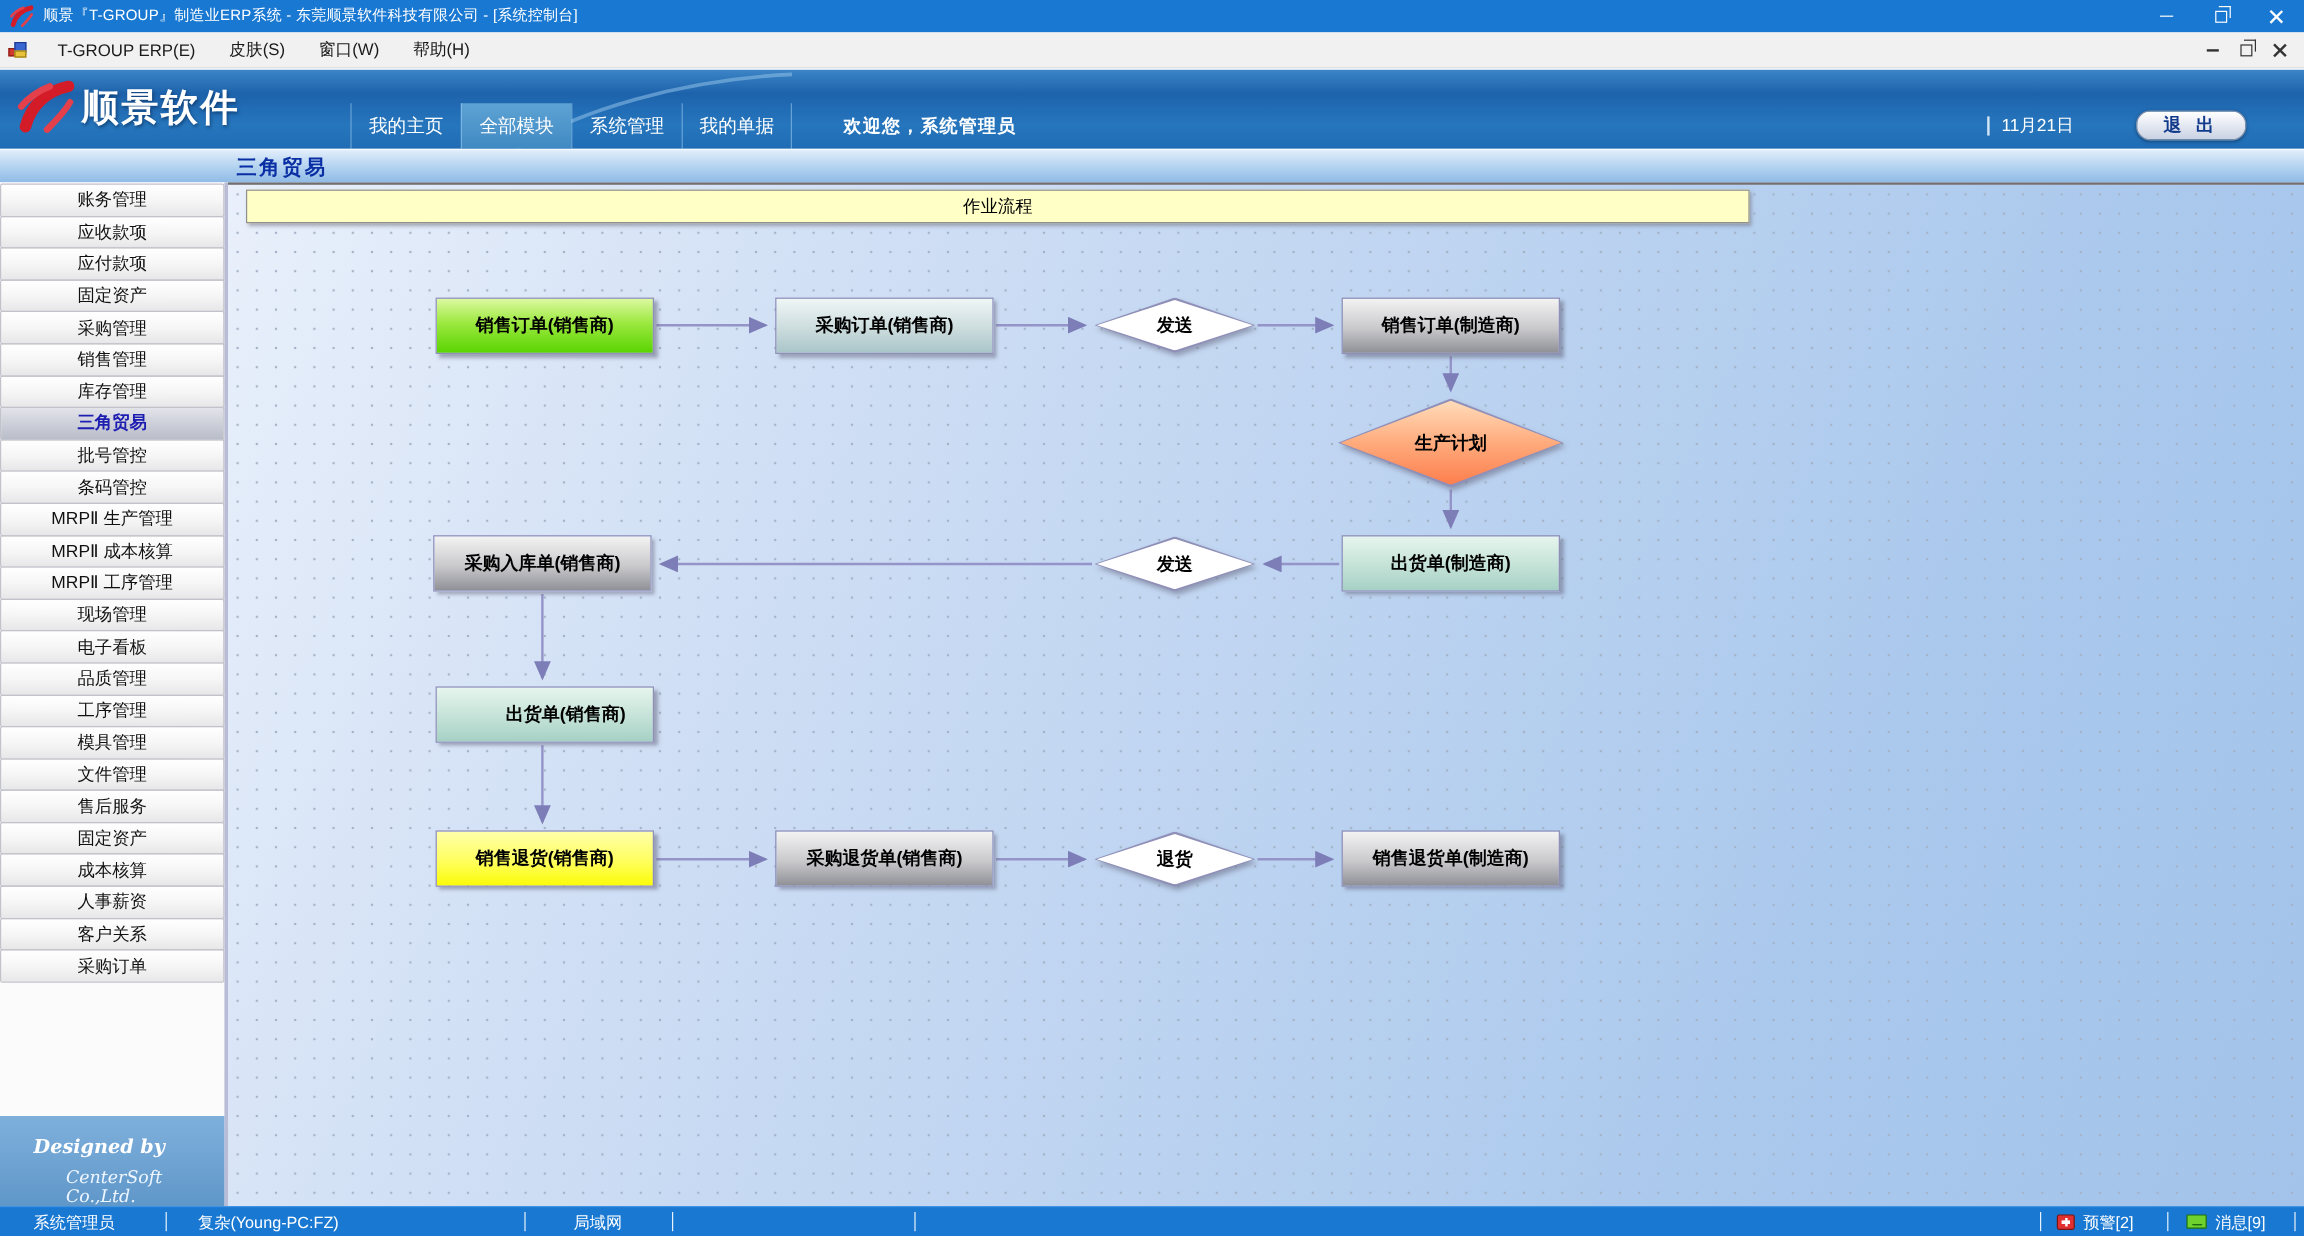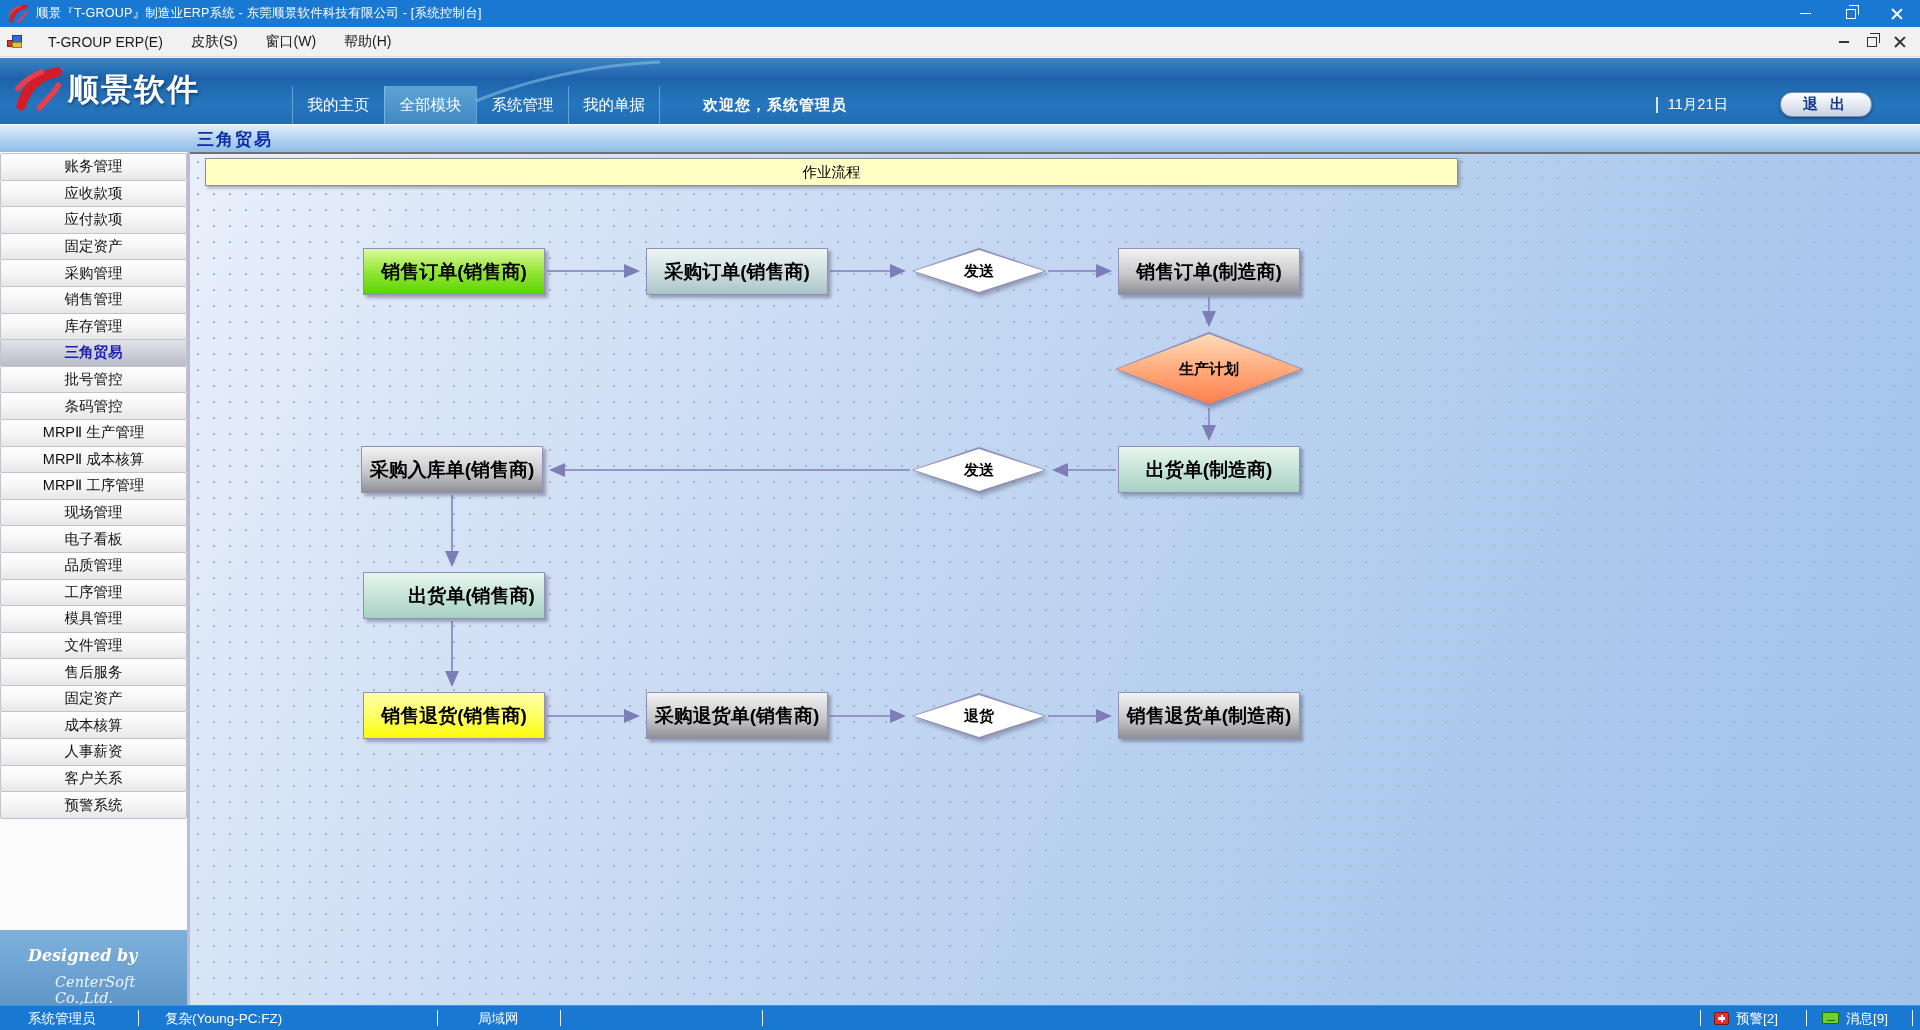--- a/index.html
+++ b/index.html
@@ -90,21 +90,21 @@
           background-size:16px 16px, 100% 100%; }
   .banner { position:absolute; left:15px; top:4px; width:1253px; height:28px;
             background:#ffffc6; border:1px solid #8f8f8f; box-shadow:2px 2px 3px rgba(110,110,120,.55);
             display:flex; align-items:center; justify-content:center; font-size:14.5px; color:#000; }
 
   .arrows { position:absolute; left:0; top:0; width:1730px; height:853px; pointer-events:none; }
 
   .fbox { position:absolute; width:182px; height:47px; border:1px solid #8f8fb8;
           box-shadow:3px 3px 3px rgba(95,95,120,.5);
           display:flex; align-items:center; justify-content:center;
-          font-size:19px; font-weight:bold; color:#000; }
+          font-size:15px; font-weight:bold; color:#000; }
   .fbox.green    { background:linear-gradient(180deg,#dcf9a0 0%,#9ce83f 45%,#5ad402 100%); }
   .fbox.cyangray { background:linear-gradient(180deg,#eff6f6 0%,#ccdcdd 55%,#a9c5c9 100%); }
   .fbox.gray     { background:linear-gradient(180deg,#f3f3f3 0%,#c9c9cc 55%,#8f9096 100%); }
   .fbox.mint     { background:linear-gradient(180deg,#e6f5ee 0%,#c4e2d7 55%,#a6d0c4 100%); }
   .fbox.yellow   { background:linear-gradient(180deg,#ffffaa 0%,#ffff5e 55%,#fbfb08 100%); }
 
   .diamond { position:absolute; filter:drop-shadow(2px 3px 2px rgba(95,95,120,.5)); }
   .d-outer { width:100%; height:100%; background:#8f8fb8; clip-path:polygon(50% 0,100% 50%,50% 100%,0 50%); position:relative; }
   .d-inner { position:absolute; inset:2px; background:#fff; clip-path:polygon(50% 0,100% 50%,50% 100%,0 50%);
              display:flex; align-items:center; justify-content:center; font-size:15px; font-weight:bold; color:#000; }
@@ -223,21 +223,21 @@
       <div class="side-item">电子看板</div>
       <div class="side-item">品质管理</div>
       <div class="side-item">工序管理</div>
       <div class="side-item">模具管理</div>
       <div class="side-item">文件管理</div>
       <div class="side-item">售后服务</div>
       <div class="side-item">固定资产</div>
       <div class="side-item">成本核算</div>
       <div class="side-item">人事薪资</div>
       <div class="side-item">客户关系</div>
-      <div class="side-item">预警系统</div>
+      <div class="side-item">采购订单</div>
     </div>
     <div class="side-footer">
       <div class="foot1">Designed by</div>
       <div class="foot2">CenterSoft Co.,Ltd.</div>
     </div>
   </div>
 
   <div class="main">
     <div class="banner">作业流程</div>
 

